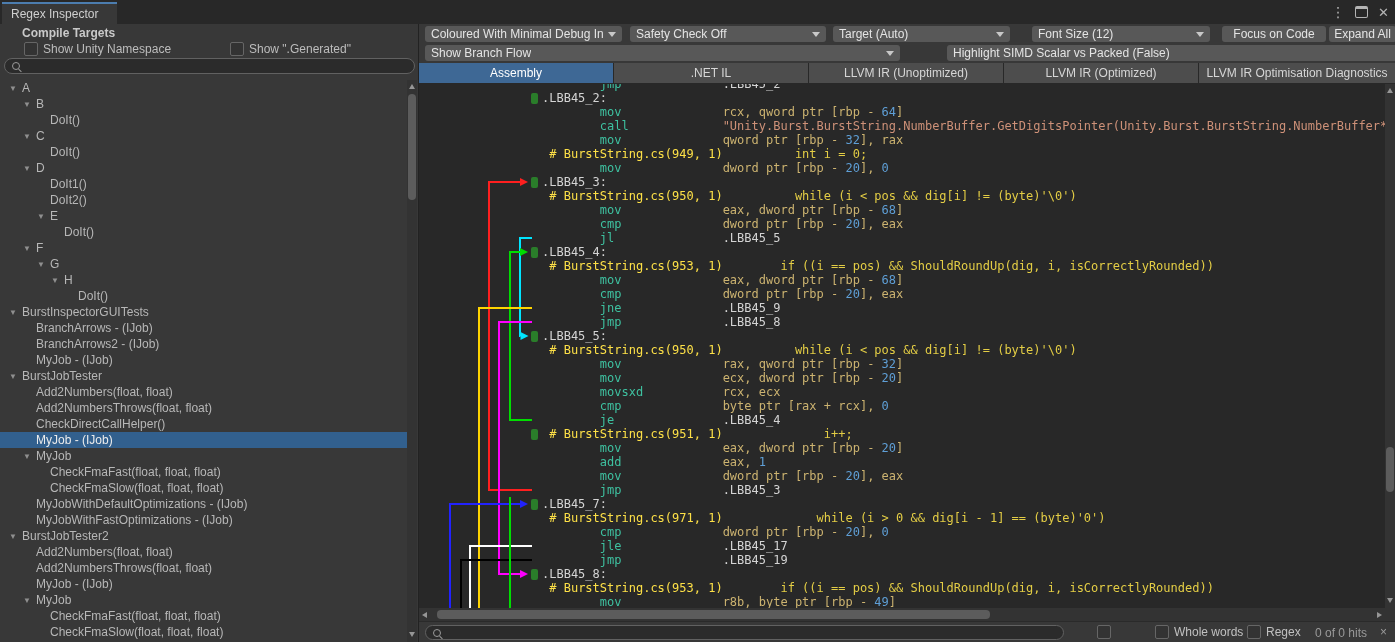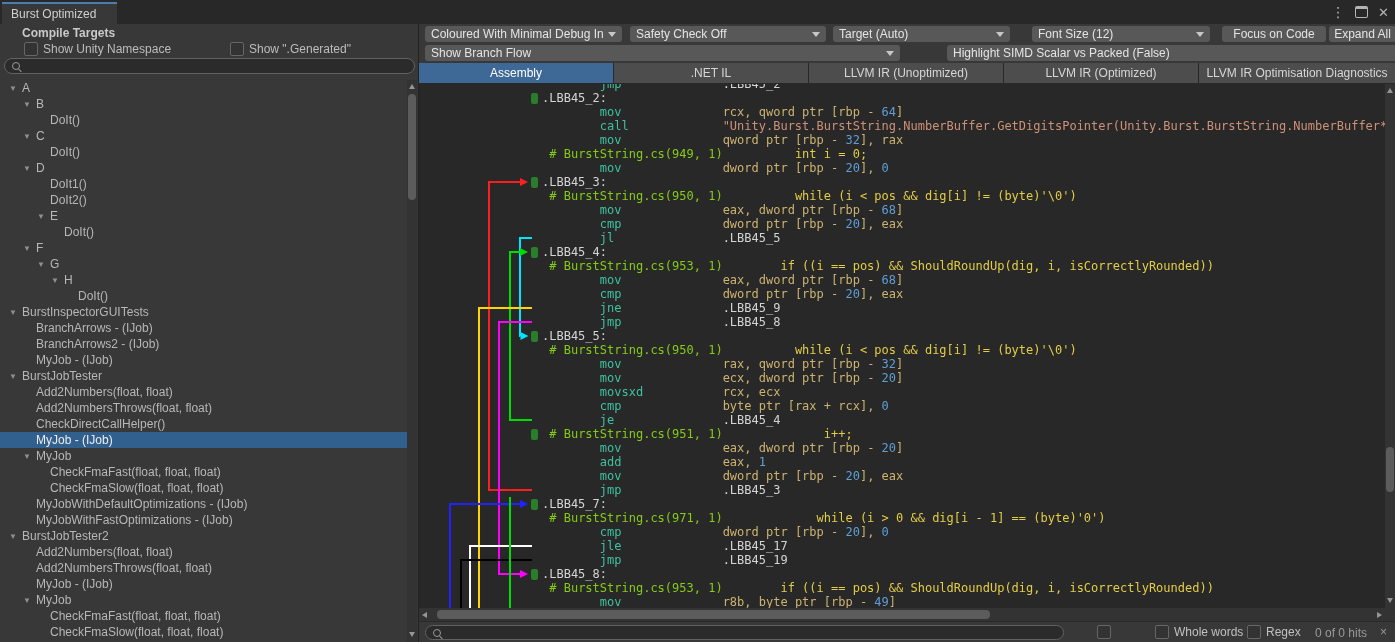--- a/index.html
+++ b/index.html
@@ -59,21 +59,21 @@
        justify-content:center;white-space:nowrap;overflow:hidden;}
   .tab.active{background:#3e6895;color:#ffffff;}
   
   .codepane{position:absolute;left:0;top:60px;width:966px;height:524px;background:#282828;overflow:hidden;}
   #arrows{position:absolute;left:0;top:0;}
   .codelines{position:absolute;left:0;top:-7px;width:966px;}
   .cline{height:14px;line-height:14px;white-space:pre;font-family:"DejaVu Sans Mono",monospace;font-size:12px;
          padding-left:123px;position:relative;}
   .marker{position:absolute;left:112px;top:2px;width:7px;height:11px;background:#2a7d2a;border-radius:2px;}
   .c-lbl{color:#d4d4d4;}.c-mn{color:#3ec1a0;}.c-op{color:#ccb370;}.c-num{color:#5f9fd6;}
-  .c-cmt{color:#84cc16;}.c-src{color:#e3cd45;}.c-str{color:#ce9178;}.c-sp{color:#888888;}
+  .c-cmt{color:#fde047;}.c-src{color:#e3cd45;}.c-str{color:#ce9178;}.c-sp{color:#888888;}
   
   .code-vscroll{left:966px;top:60px;width:10px;height:524px;}
   .hscroll{left:0;top:584px;width:966px;height:13px;}
   .hthumb{left:18px;top:2px;width:553px;height:9px;border-radius:5px;}
   .vthumb{left:1px;top:363px;width:8px;height:45px;}
   .corner{position:absolute;left:966px;top:584px;width:10px;height:13px;background:#333;}
   
   .findbar{position:absolute;left:0;top:597px;width:976px;height:21px;background:#383838;border-top:1px solid #2a2a2a;}
   .fb-search{position:absolute;left:6px;top:3px;width:630px;height:13px;}
   .fbcb{position:absolute;top:3px;display:flex;gap:5px;align-items:center;color:#c0c0c0;}
@@ -81,21 +81,21 @@
   .fb-hits{position:absolute;left:896px;top:4px;color:#9a9a9a;}
   .fb-close{position:absolute;left:961px;top:3px;color:#9a9a9a;font-size:12px;}
 </style>
 </head>
 <body>
 
 <div class="root">
 
   <div class="titlebar">
     <div class="doc-tab">
-      <span>Burst Optimized</span>
+      <span>Regex Inspector</span>
     </div>
     <div class="win-icons">
       <span class="kebab">⋮</span>
       <span class="maxi"></span>
       <span class="closei">✕</span>
     </div>
   </div>
 
   <div class="left-panel">
     <div class="lp-header">Compile Targets</div>

